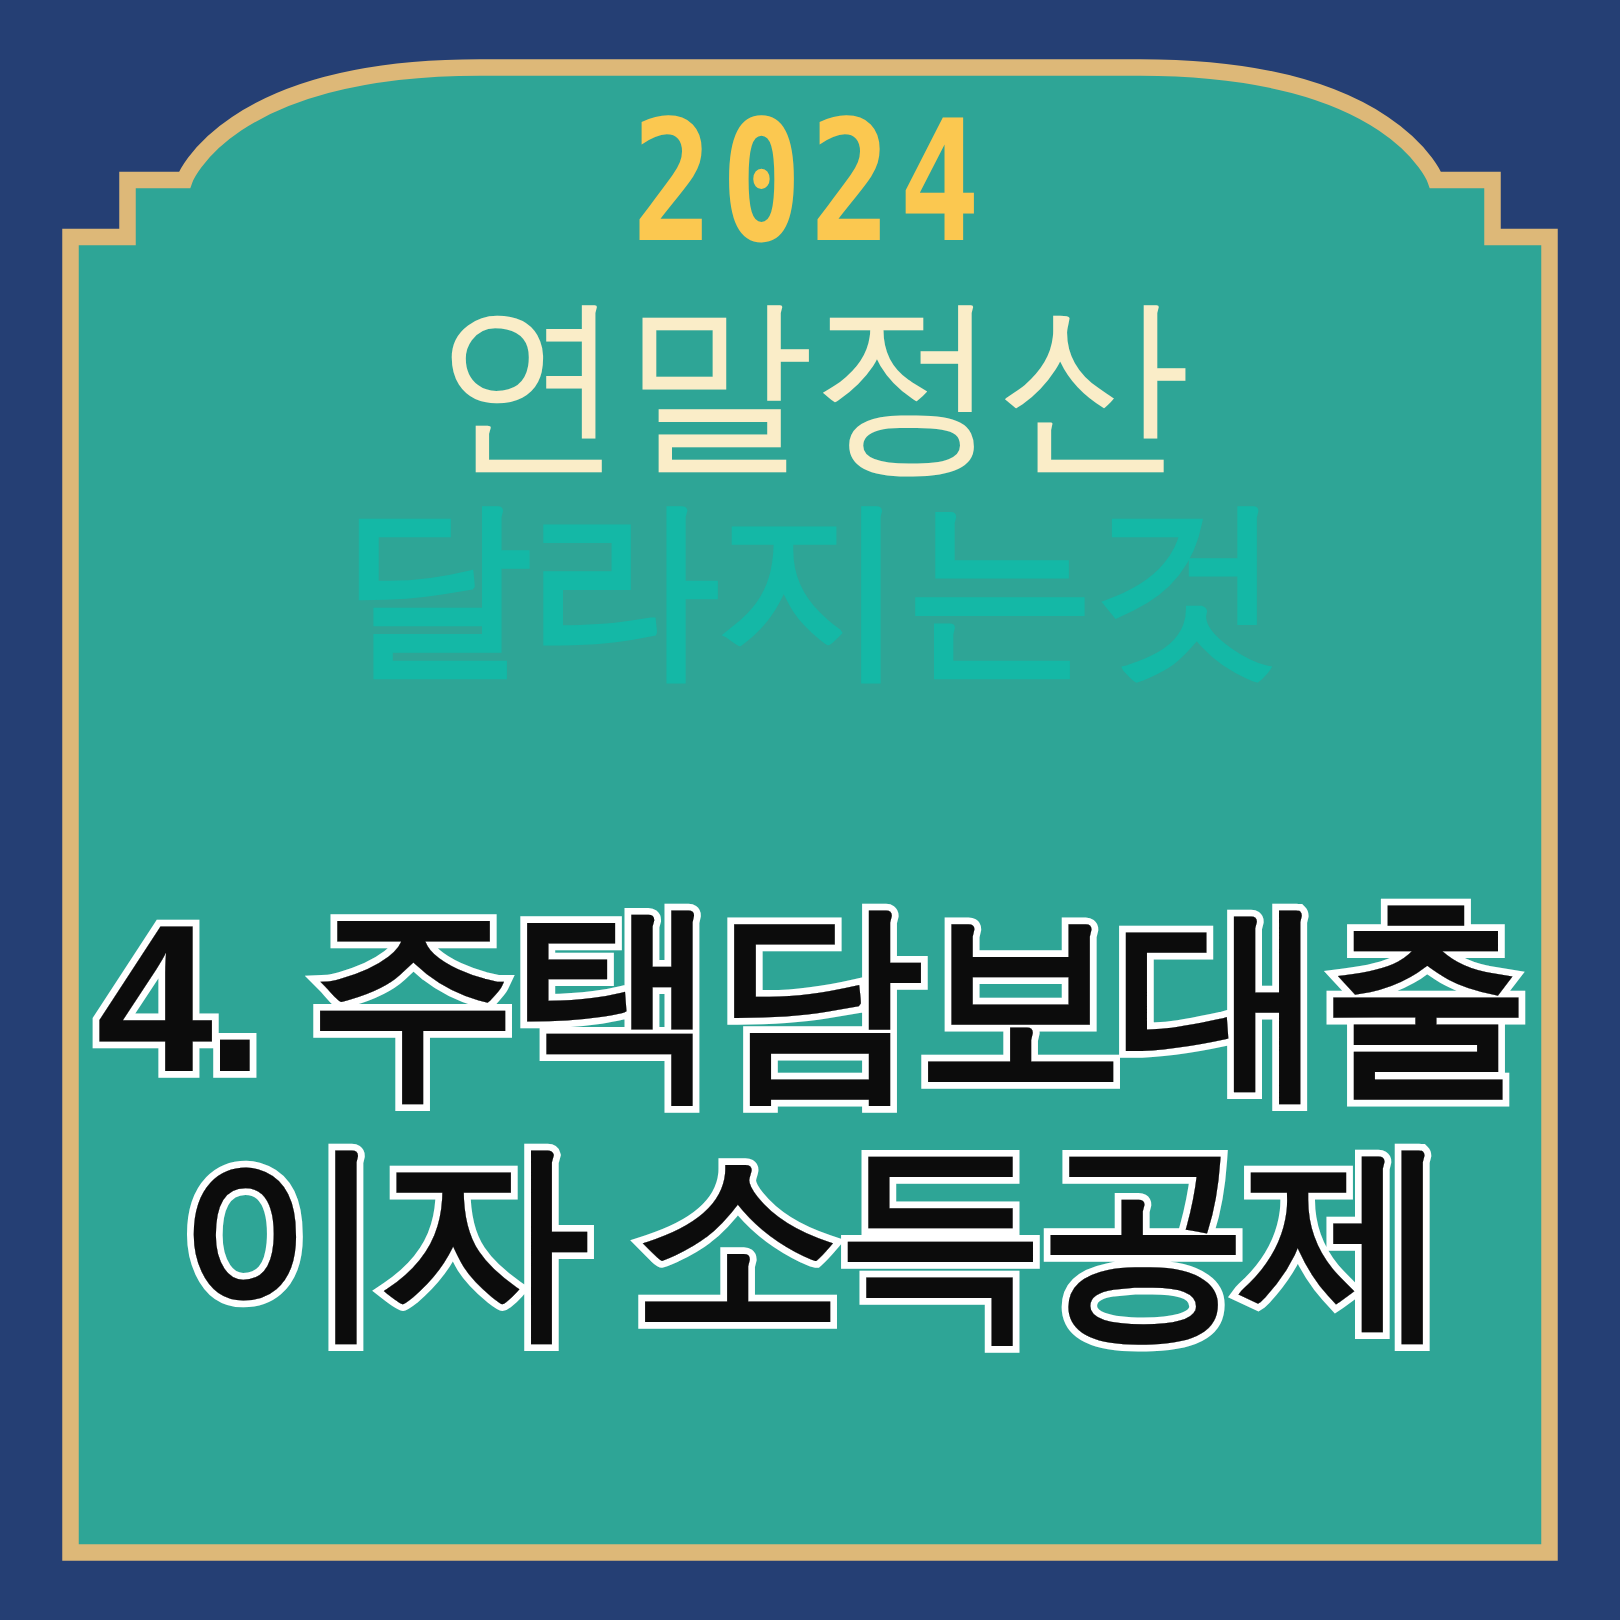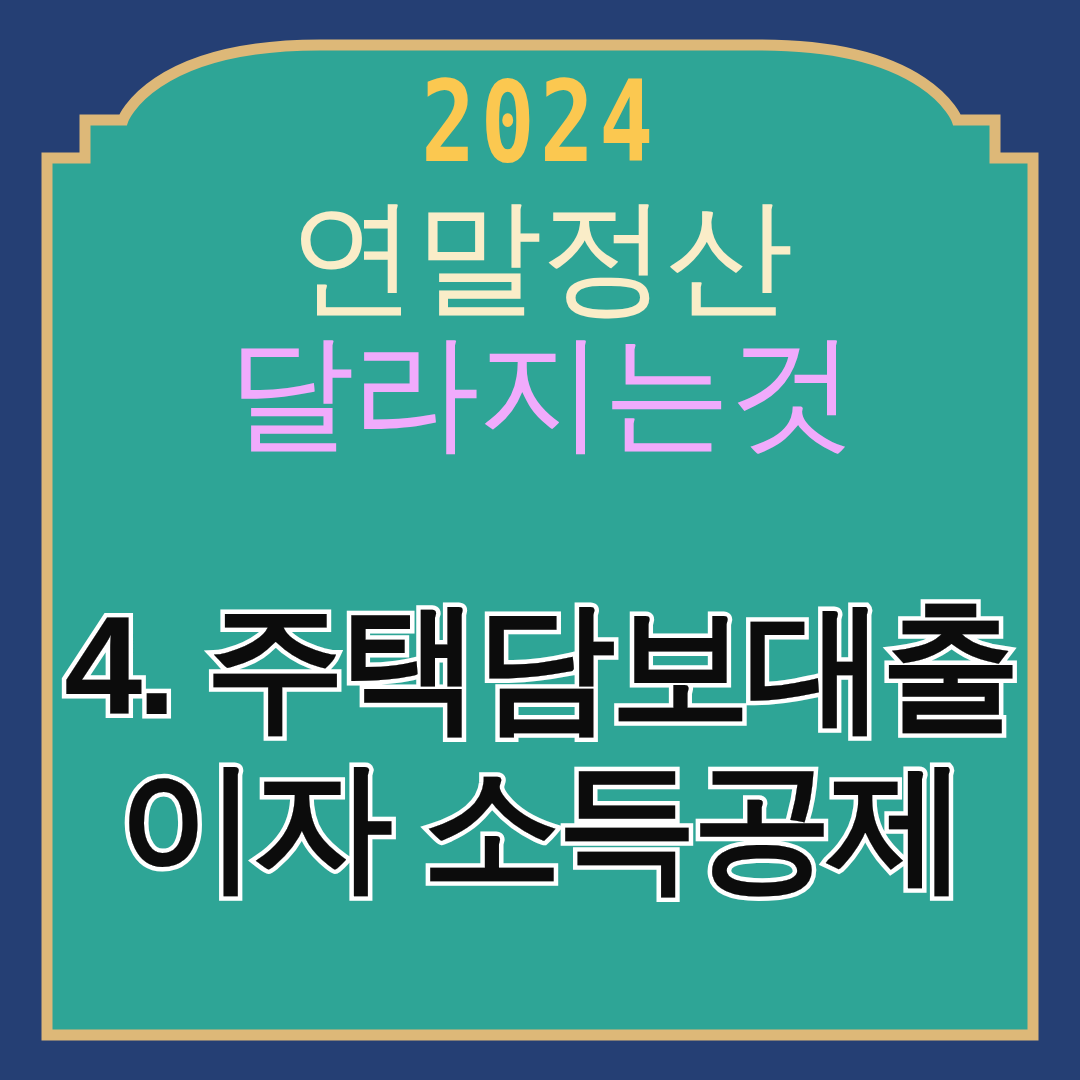--- a/index.html
+++ b/index.html
@@ -63,22 +63,22 @@
     font-size: 128px;
     font-weight: 400;
     color: #faedc8;
     letter-spacing: -0.02em;
   }
 
   
   #headline-2 {
     top: 328px;
     font-size: 128px;
-    font-weight: 400;
-    color: #f0abfc;
+    font-weight: 700;
+    color: #14b8a6;
     letter-spacing: -0.02em;
   }
 
   
   .topic {
     font-size: 140px;
     font-weight: 700;
     color: #0c0c0c;
     letter-spacing: -0.035em;
     -webkit-text-stroke: 9px #ffffff;

